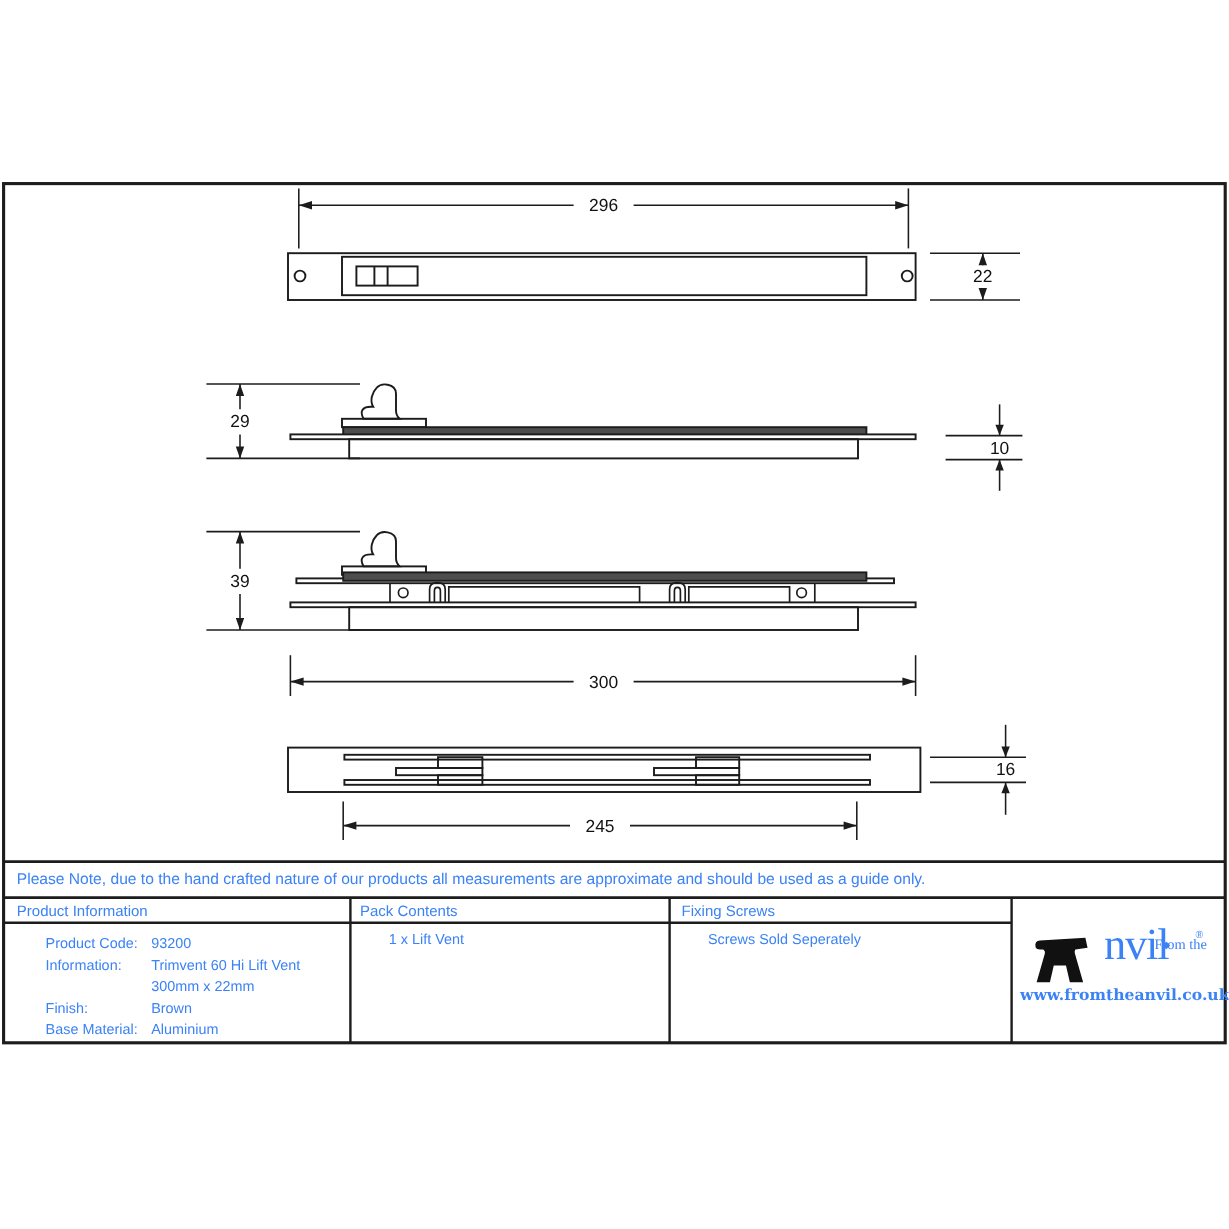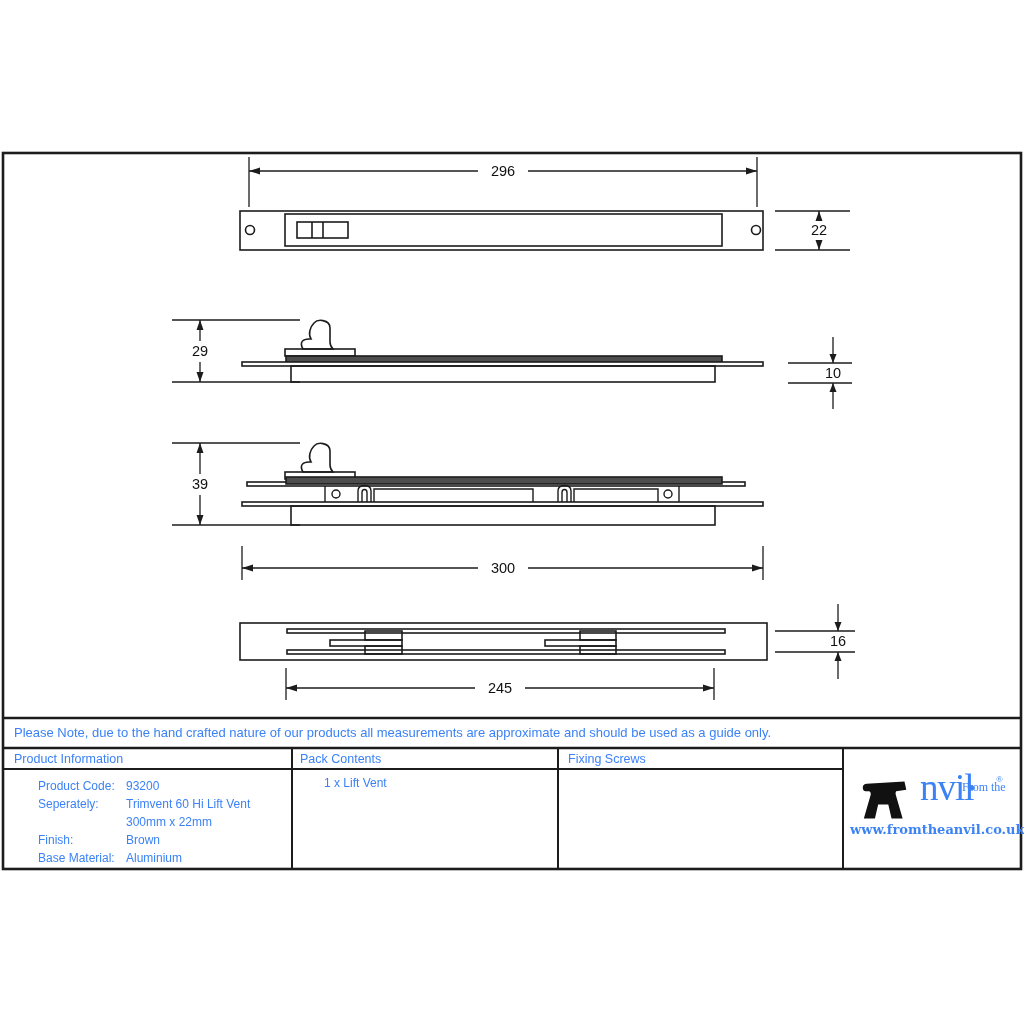--- a/index.html
+++ b/index.html
@@ -187,38 +187,39 @@
 
   <div class="abs note-text">Please Note, due to the hand crafted nature of our products all measurements are approximate and should be used as a guide only.</div>
   <div class="abs hdr" style="left:568px;top:749px;width:260px">Fixing Screws</div>
   <div class="abs hdr" style="left:300px;top:749px;width:250px">Pack Contents</div>
 
   <div class="kv cell-label" style="left:14px;top:777px;width:270px">
     <span class="k">Product Code:</span>
     <span>93200</span>
   </div>
   <div class="kv cell-label" style="left:14px;top:795px;width:270px">
-    <span class="k">Seperately:</span>
+    <span class="k">Information:</span>
     <span>Trimvent 60 Hi Lift Vent</span>
   </div>
   <div class="kv cell-label" style="left:14px;top:813px;width:270px">
     <span class="k"></span>
     <span>300mm x 22mm</span>
   </div>
   <div class="kv cell-label" style="left:14px;top:831px;width:270px">
     <span class="k">Finish:</span>
     <span>Brown</span>
   </div>
   <div class="kv cell-label" style="left:14px;top:849px;width:270px">
     <span class="k">Base Material:</span>
     <span>Aluminium</span>
   </div>
 
   <div class="abs cell-label" style="left:300px;top:774px;width:240px">1 x Lift Vent</div>
 
+  <div class="abs cell-label" style="left:566px;top:774px;width:260px">Screws Sold Seperately</div>
 
   <div class="abs logo">
     <svg style="position:absolute;left:12px;top:6px" width="48" height="40" viewBox="0 0 52 42">
       <path fill="#111" d="M1,9 Q0,4 5,3.5 L46,1 L48,10 L37,11.5 Q36,13 36.5,15 L44,41 L32,41
                            L28.5,26 L17.5,26 L14,41 L2,41 L9.5,15 Q10,13 8,11.5 L5,11.5 Q1.5,11.5 1,9 Z"></path>
     </svg>
     <span class="fromthe">From the</span>
     <span class="diamond">◆</span>
     <span class="nvil">nvil</span>
     <span class="reg">®</span>

